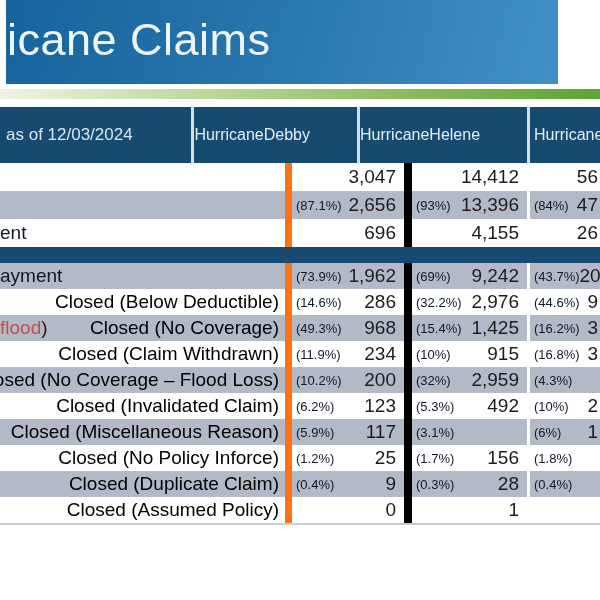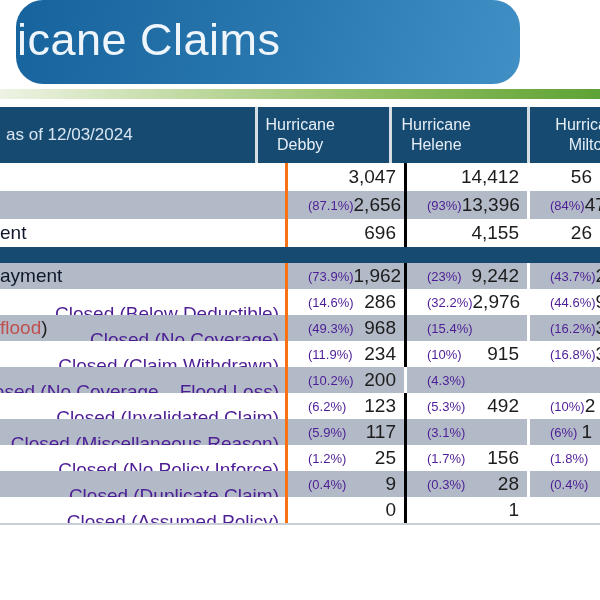--- a/index.html
+++ b/index.html
@@ -1,63 +1,63 @@
 <!DOCTYPE html>
 <html><head>
 <meta charset="utf-8">
 <style>
   * { box-sizing: border-box; margin: 0; padding: 0; }
   html,body { width:600px; height:600px; }
   body { font-family: "Liberation Sans", sans-serif; background:#ffffff; }
   .page { position:relative; width:600px; height:600px; overflow:hidden; background:#ffffff; }
 
   
-  .banner { position:absolute; left:16px; top:0; width:504px; height:84px;
-            background:linear-gradient(105deg,#17639d 0%,#2b79b1 55%,#4190c5 100%);border-radius:27px; }
+  .banner { position:absolute; left:6px; top:0; width:552px; height:84px;
+            background:linear-gradient(105deg,#17639d 0%,#2b79b1 55%,#4190c5 100%); }
   .banner-title { position:absolute; left:1px; top:10px; font-size:45px; line-height:60px;
                   color:#eef5fb; letter-spacing:0.5px; white-space:nowrap; }
   .green-bar { position:absolute; left:0; top:89px; width:600px; height:10px;
                background:linear-gradient(90deg,#eef3e4 0%,#c2dba4 30%,#8fbd5f 65%,#5ea335 100%); }
 
   
   .tbl { position:absolute; left:0; top:107px; width:600px; }
   .hrow { display:flex; width:600px; height:56px; background:#164a71;gap:47px; }
   .row  { display:flex; width:600px; height:26px; }
   .row.tall { height:28px; }
   .row.white { background:#ffffff; }
   .row.gray  { background:#b3bac7; }
   .sep { width:600px; height:16px; background:#164a71; }
   .tbl-bottom { width:600px; height:2px; background:#c9ced6; }
 
   .c1 { width:285px; position:relative; overflow:hidden; }
-  .c2 { width:119px; border-left:3px solid #f97316; }
-  .c3 { width:123px; border-left:3px solid #000000; }
+  .c2 { width:119px; border-left:7px solid #f97316; }
+  .c3 { width:123px; border-left:8px solid #000000; }
   .c4 { width:73px;  border-left:3px solid #ffffff; }
   .hrow .c1 { overflow:visible; }
   .hrow .c2, .hrow .c3, .hrow .c4 { border-left:3px solid #d6dee4; }
 
   .date-label { position:absolute; left:6px; top:50%; transform:translateY(-50%);
                 font-size:17px; color:#d9e6f2; white-space:nowrap; }
-  .colhead { height:100%; display:flex; flex-direction:column; align-items:center; justify-content:center;
+  .colhead { height:100%; display:flex; flex-direction:row; align-items:center; justify-content:center;
              color:#e6eff7; font-size:16px; line-height:1.25; }
   .hrow .c4 .colhead { width:120px; }  
 
   .cell { height:100%; display:flex; align-items:center; overflow:visible; }
-  .pct { font-size:13px; color:#4c1d95; padding-left:20px; white-space:nowrap; }
+  .pct { font-size:13px; color:#0f172a; padding-left:4px; white-space:nowrap; }
   .val { flex:1; text-align:right; padding-right:8px; font-size:19px; color:#1c1c1c; white-space:nowrap; }
-  .c4 .val { padding-right:8px; }
+  .c4 .val { padding-right:2px; }
 
   .frag { position:absolute; left:0; top:50%; transform:translateY(-50%);
           font-size:19px; color:#0f172a; white-space:nowrap; }
   .ann  { position:absolute; left:0; top:50%; transform:translateY(-50%);
           font-size:19px; white-space:nowrap; }
   .ann .ann-red { color:#c0504d; }
   .ann .ann-black { color:#1c1c1c; }
   .lbl { position:absolute; right:6px; top:50%; transform:translateY(-50%);
-         font-size:19px; color:#4c1d95; white-space:nowrap;margin-top:12px; }
+         font-size:19px; color:#000000; white-space:nowrap; }
 </style>
 </head>
 <body>
 
 <div class="page">
   <div class="banner">
     <div class="banner-title">icane Claims</div>
   </div>
   <div class="green-bar"></div>
 
@@ -131,21 +131,21 @@
         <div class="sep"></div>
         <div class="row gray">
           <div class="c1">
             <span class="frag">ayment</span>
           </div>
           <div class="c2 cell">
             <span class="pct">(73.9%)</span>
             <span class="val">1,962</span>
           </div>
           <div class="c3 cell">
-            <span class="pct">(23%)</span>
+            <span class="pct">(69%)</span>
             <span class="val">9,242</span>
           </div>
           <div class="c4 cell">
             <span class="pct">(43.7%)</span>
             <span class="val">20</span>
           </div>
         </div>
         <div class="row white">
           <div class="c1">
             <span class="lbl">Closed (Below Deductible)</span>
@@ -167,20 +167,21 @@
           <div class="c1">
             <span class="ann"><span class="ann-red">flood</span><span class="ann-black">)</span></span>
             <span class="lbl">Closed (No Coverage)</span>
           </div>
           <div class="c2 cell">
             <span class="pct">(49.3%)</span>
             <span class="val">968</span>
           </div>
           <div class="c3 cell">
             <span class="pct">(15.4%)</span>
+            <span class="val">1,425</span>
           </div>
           <div class="c4 cell">
             <span class="pct">(16.2%)</span>
             <span class="val">3</span>
           </div>
         </div>
         <div class="row white">
           <div class="c1">
             <span class="lbl">Closed (Claim Withdrawn)</span>
           </div>
@@ -197,20 +198,24 @@
             <span class="val">3</span>
           </div>
         </div>
         <div class="row gray">
           <div class="c1">
             <span class="lbl">Closed (No Coverage – Flood Loss)</span>
           </div>
           <div class="c2 cell">
             <span class="pct">(10.2%)</span>
             <span class="val">200</span>
+          </div>
+          <div class="c3 cell">
+            <span class="pct">(32%)</span>
+            <span class="val">2,959</span>
           </div>
           <div class="c4 cell">
             <span class="pct">(4.3%)</span>
             <span class="val"></span>
           </div>
         </div>
         <div class="row white">
           <div class="c1">
             <span class="lbl">Closed (Invalidated Claim)</span>
           </div>

